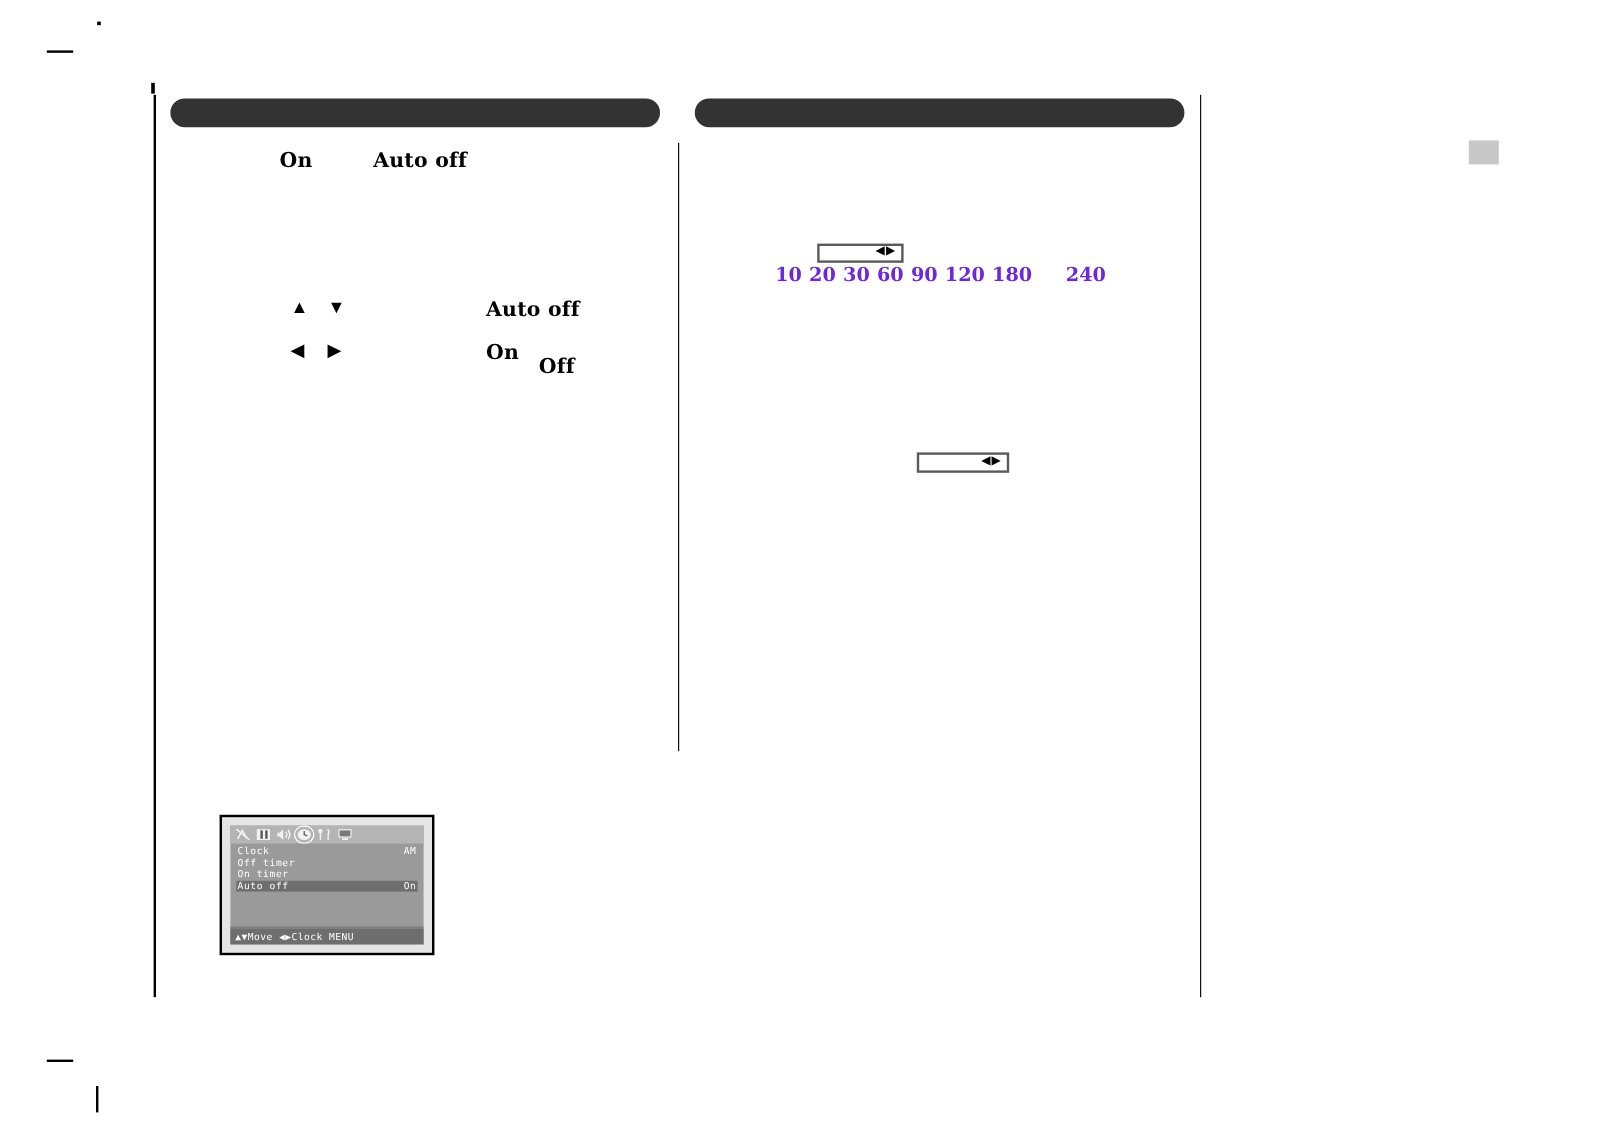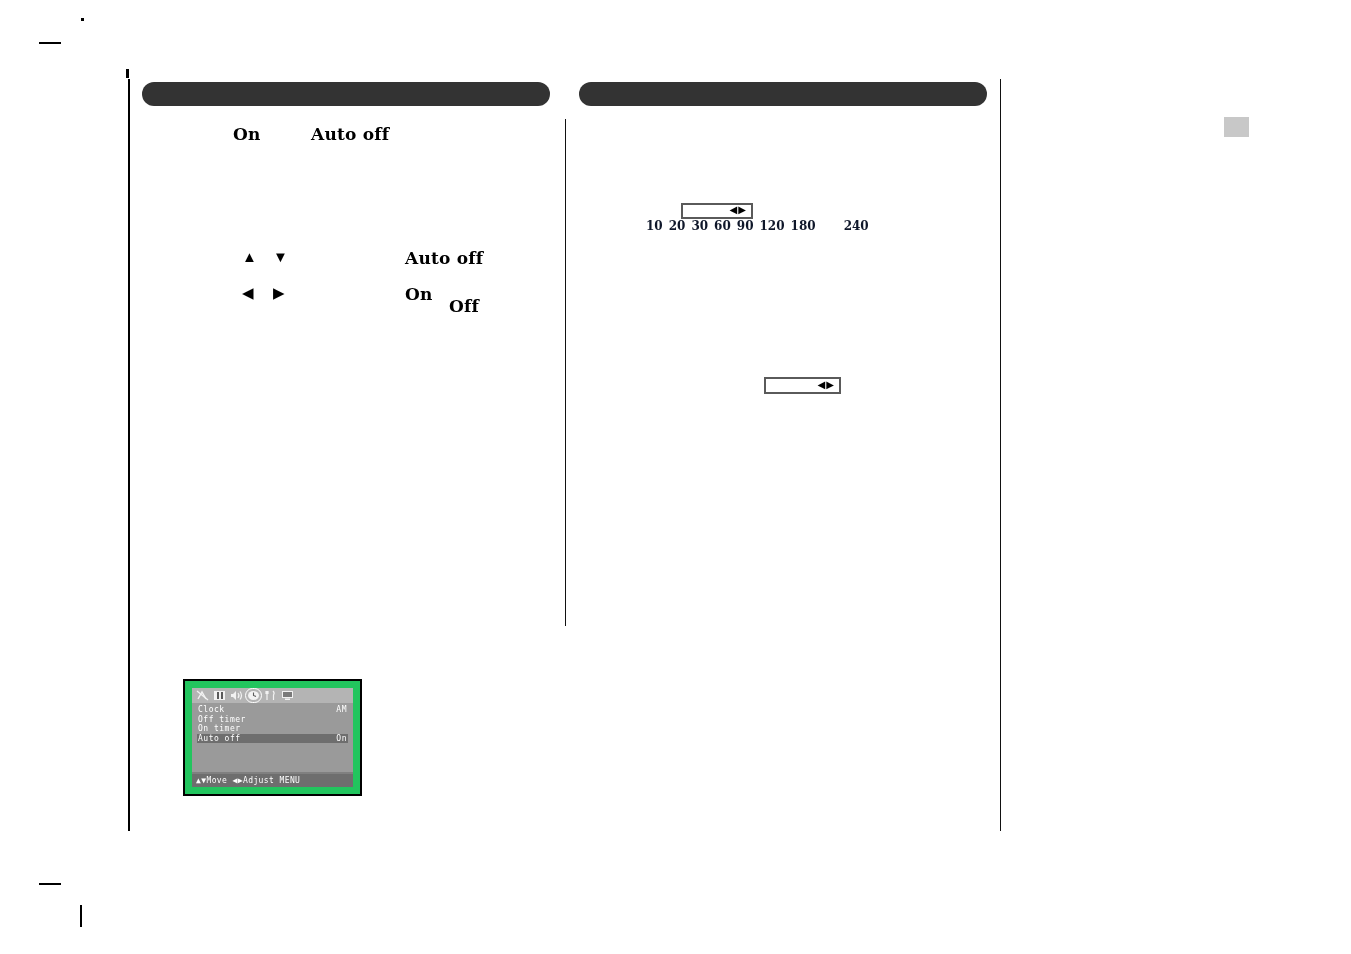--- a/index.html
+++ b/index.html
@@ -98,37 +98,37 @@
     letter-spacing: 1px;
     color: #000000;
     transform: translateY(-1px);
   }
 
   
   .scale {
     position: absolute;
     font-family: "DejaVu Serif", serif;
     font-weight: bold;
-    font-size: 12px;
-    color: #0f172a;
+    font-size: 16px;
+    color: #6d28d9;
     white-space: nowrap;
   }
   .scale span { display: inline-block; }
 
   
   .side-tab {
     position: absolute;
     background: #c8c8c8;
   }
 
   
   .osd-frame {
     position: absolute;
     border: 2px solid #000000;
-    background: #22c55e;
+    background: #e5e5e5;
     box-sizing: border-box;
     padding: 7px;
   }
   .osd-screen {
     width: 100%;
     height: 100%;
     background: #9a9a9a;
     box-sizing: border-box;
     display: flex;
     flex-direction: column;
@@ -300,17 +300,17 @@
           <span>On timer</span>
           <span></span>
         </div>
         <div class="osd-row highlighted">
           <span>Auto off</span>
           <span>On</span>
         </div>
       </div>
 
       <div class="osd-sep"></div>
-      <div class="osd-footer">▲▼Move ◀▶Adjust MENU</div>
+      <div class="osd-footer">▲▼Move ◀▶Clock MENU</div>
     </div>
   </div>
 
 </div>
 
 </body></html>

